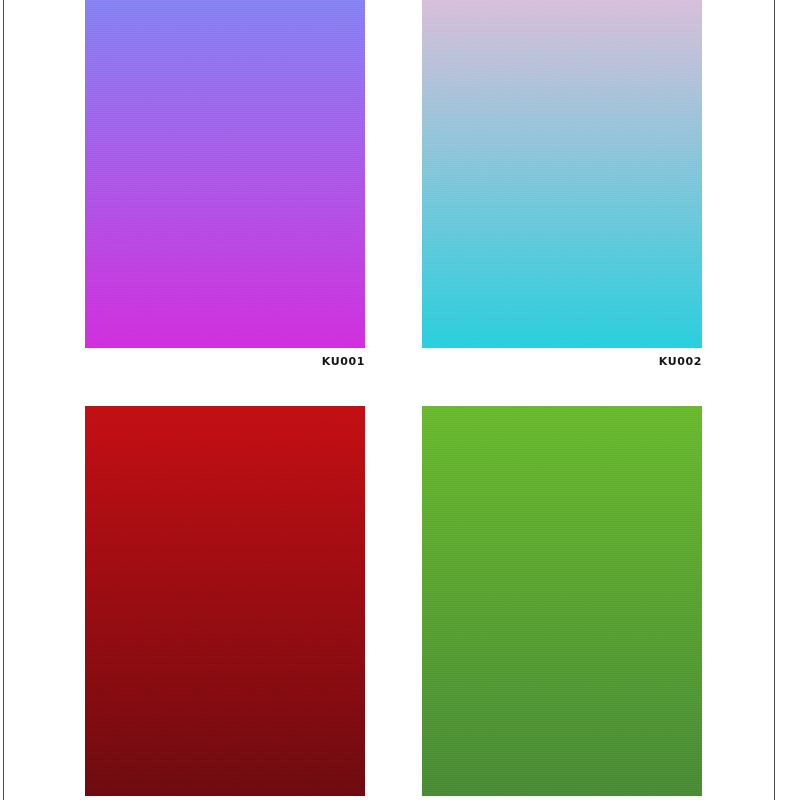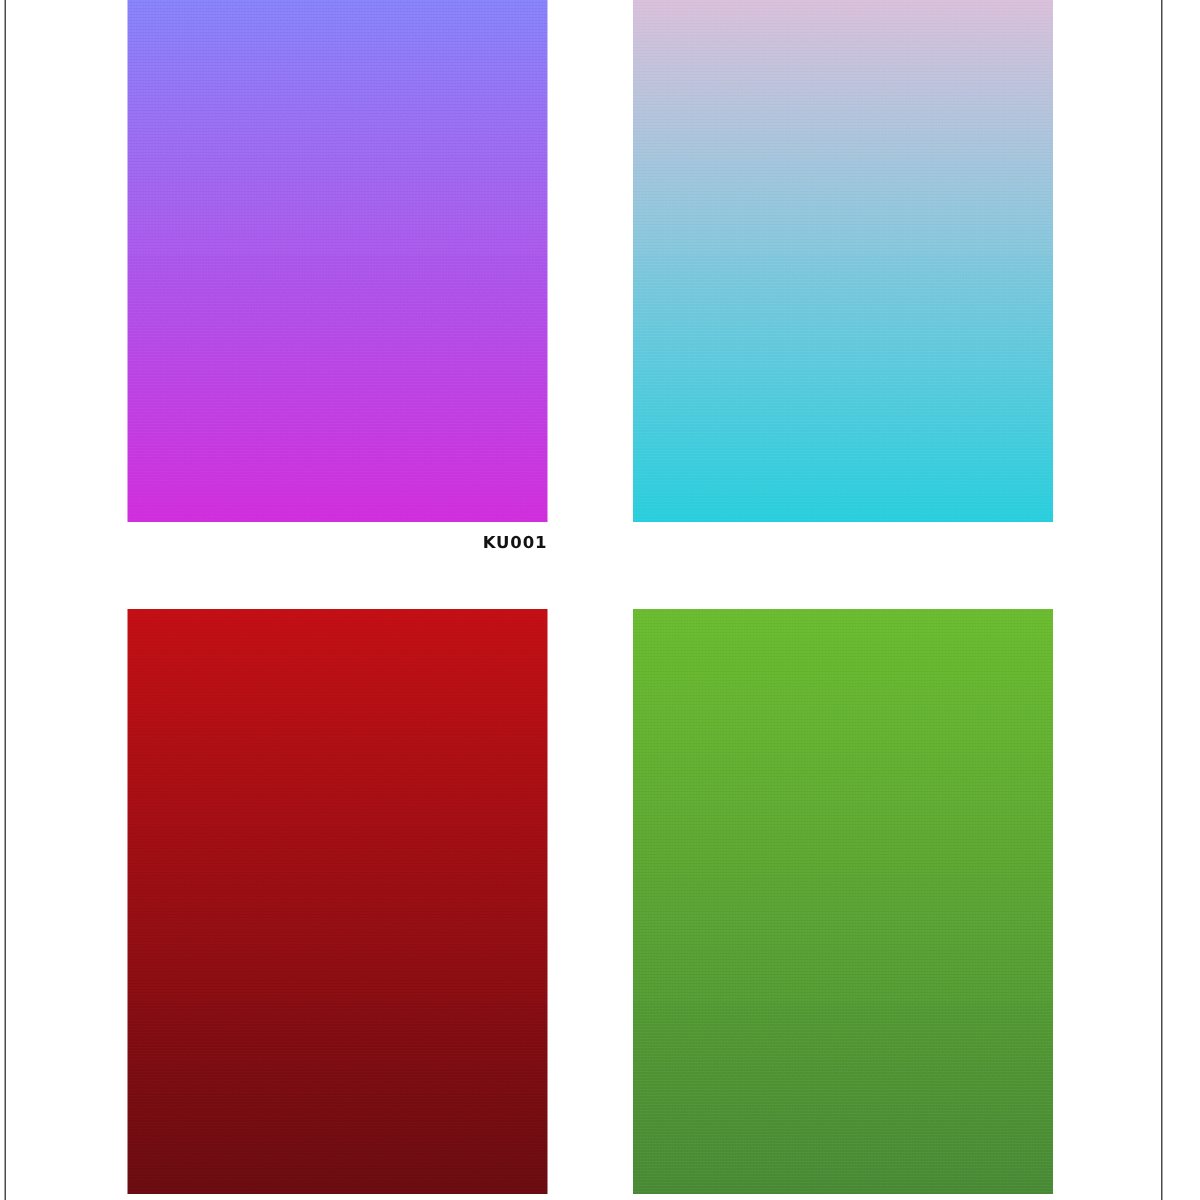--- a/index.html
+++ b/index.html
@@ -100,20 +100,21 @@
     <div class="swatch-chip" style="background: linear-gradient(rgb(125, 140, 251) 0%, rgb(209, 47, 221) 100%);">
       <div class="swatch-grain"></div>
     </div>
     <div class="swatch-caption" style="color: rgb(18, 18, 18);">KU001</div>
   </div>
 
   <div class="swatch-cell col-right row-top">
     <div class="swatch-chip" style="background: linear-gradient(rgb(238, 189, 218) 0%, rgb(42, 207, 222) 100%);">
       <div class="swatch-grain"></div>
     </div>
+    <div class="swatch-caption" style="color: rgb(18, 18, 18);">KU002</div>
   </div>
 
   <div class="swatch-cell col-left row-bottom">
     <div class="swatch-chip" style="background: linear-gradient(rgb(194, 15, 20) 0%, rgb(107, 12, 17) 100%);">
       <div class="swatch-grain"></div>
     </div>
 
   </div>
 
   <div class="swatch-cell col-right row-bottom">

